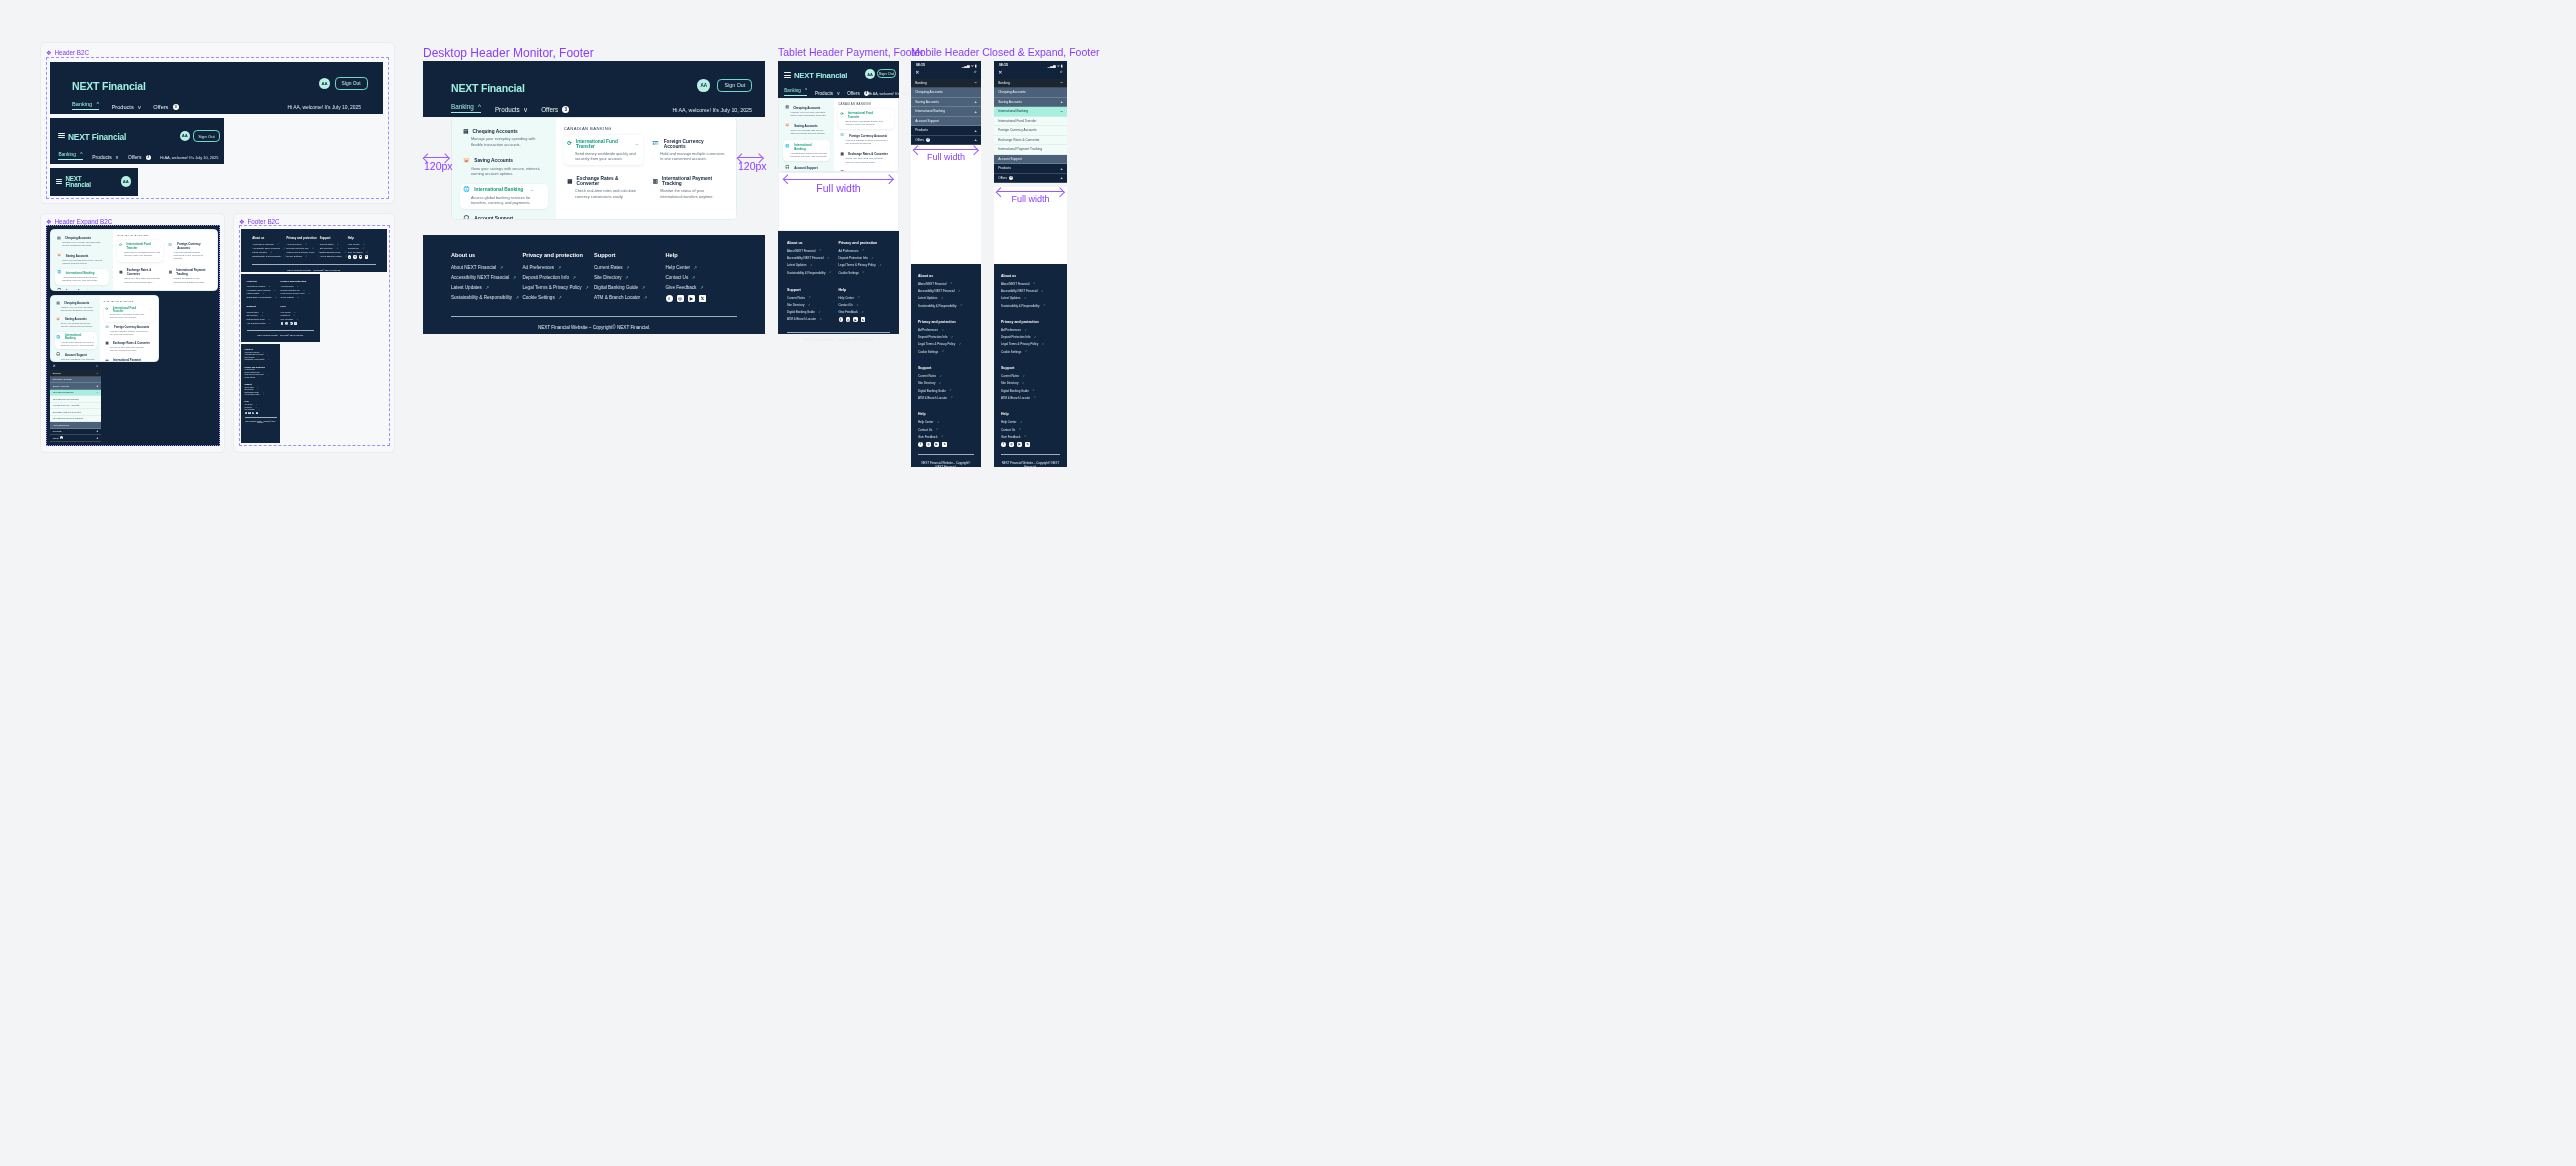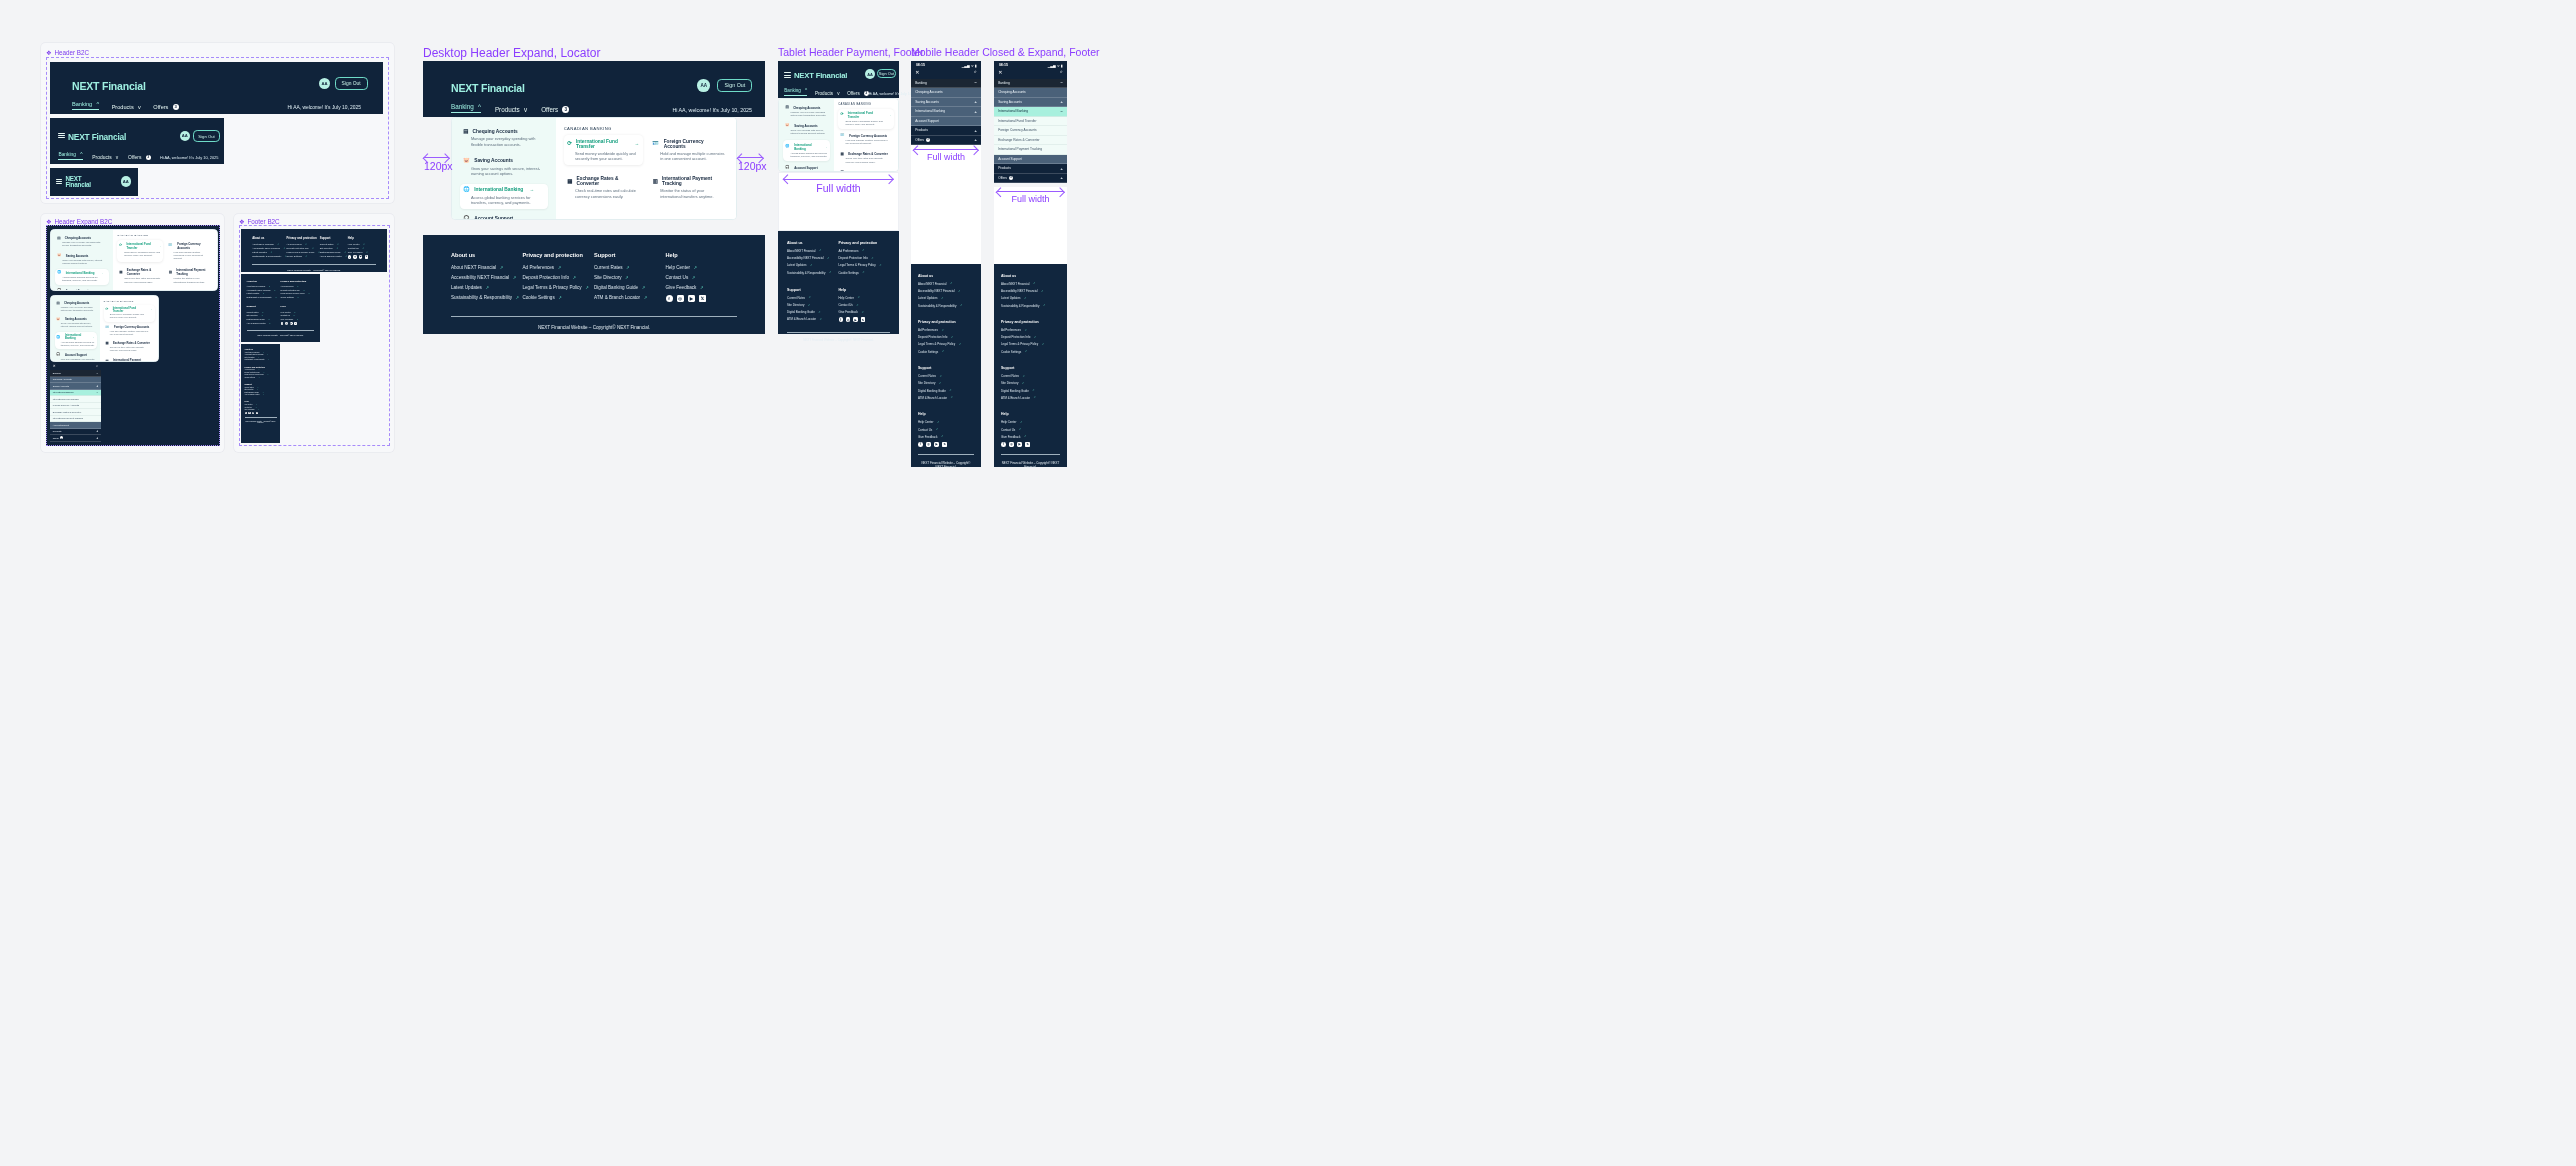--- a/index.html
+++ b/index.html
@@ -81,21 +81,21 @@
   .mline { background:#9b5cff; height:1px; position:relative; }
   .mline:before,.mline:after{ content:""; position:absolute; top:-2.4px; width:5.6px;height:5.6px;border-top:1px solid #9b5cff;border-left:1px solid #9b5cff;}
   .mline:before{ left:0; transform:rotate(-45deg);}
   .mline:after{ right:0; transform:rotate(135deg);}
 </style>
 </head>
 <body>
 
 <div class="canvas">
 
-  <div class="section-title" style="position:absolute;left:423px;top:46px;">Desktop Header Expand, Locator</div>
+  <div class="section-title" style="position:absolute;left:423px;top:46px;">Desktop Header Monitor, Footer</div>
   <div class="section-title" style="position:absolute;left:778px;top:46px;font-size:10.5px;">Tablet Header Payment, Footer</div>
   <div class="section-title" style="position:absolute;left:911px;top:46px;font-size:10.5px;">Mobile Header Closed &amp; Expand, Footer</div>
 
   <div class="frame" style="position:absolute;left:41px;top:43px;width:353px;height:160px;"></div>
   <div class="frame-label" style="position:absolute;left:46px;top:49px;">
     <span>❖</span>
     <span>Header B2C</span>
   </div>
   <div class="dashed" style="position:absolute;left:46px;top:57px;width:343px;height:142px;"></div>
 

